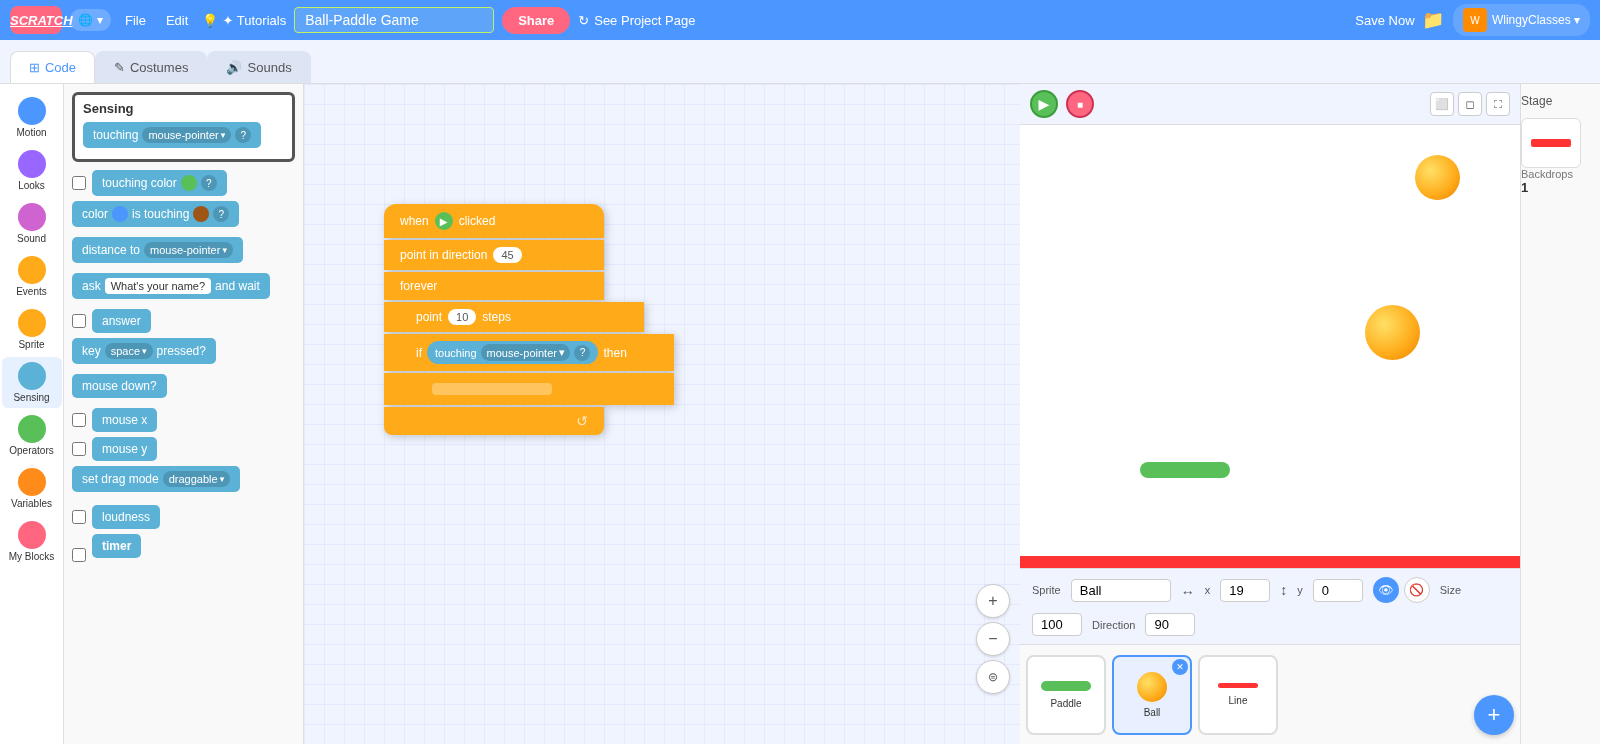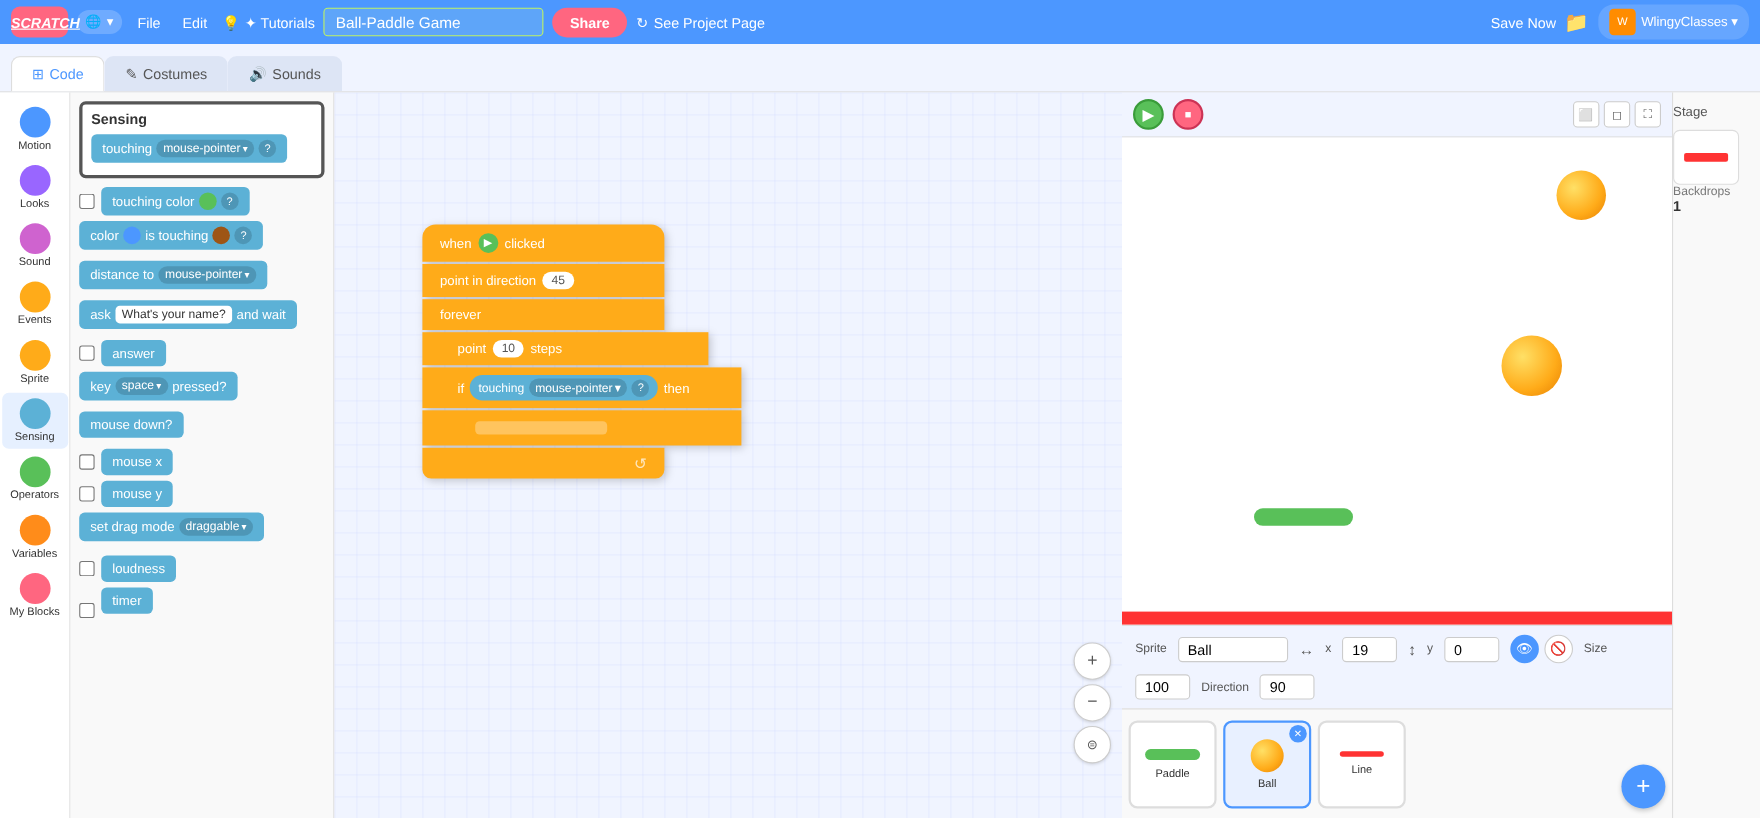--- a/index.html
+++ b/index.html
@@ -786,21 +786,21 @@
 
       <div class="checkbox-block" style="margin-top:8px;">
         <input type="checkbox" style="">
         <div class="block sensing" style="margin-bottom:0;">
           <span>loudness</span>
         </div>
       </div>
 
       <div class="checkbox-block" style="margin-top:5px;">
         <input type="checkbox" style="">
-        <div class="block sensing" style="margin-bottom:17px;">
+        <div class="block sensing" style="margin-bottom:17px;font-weight:bold;">
           <span>timer</span>
         </div>
       </div>
     </div>
   </div>
 
   <div id="code-area">
     <div class="grid-bg"></div>
 
     <div class="code-blocks-container">

